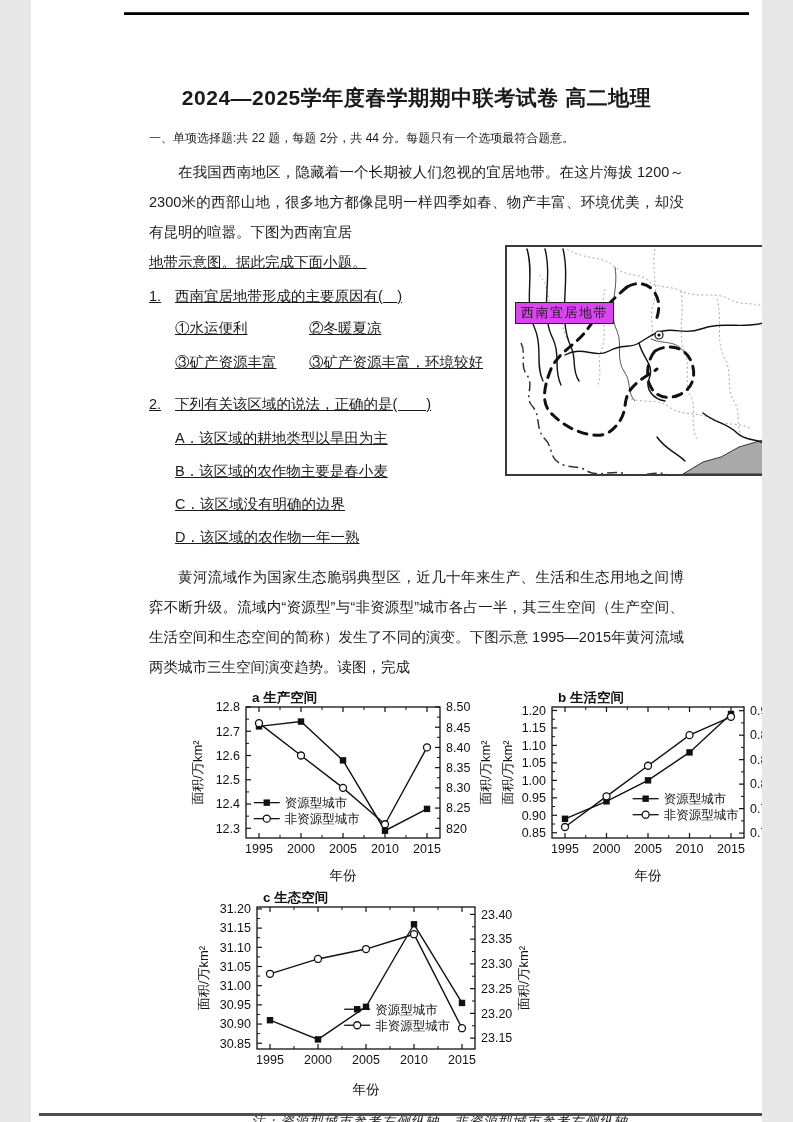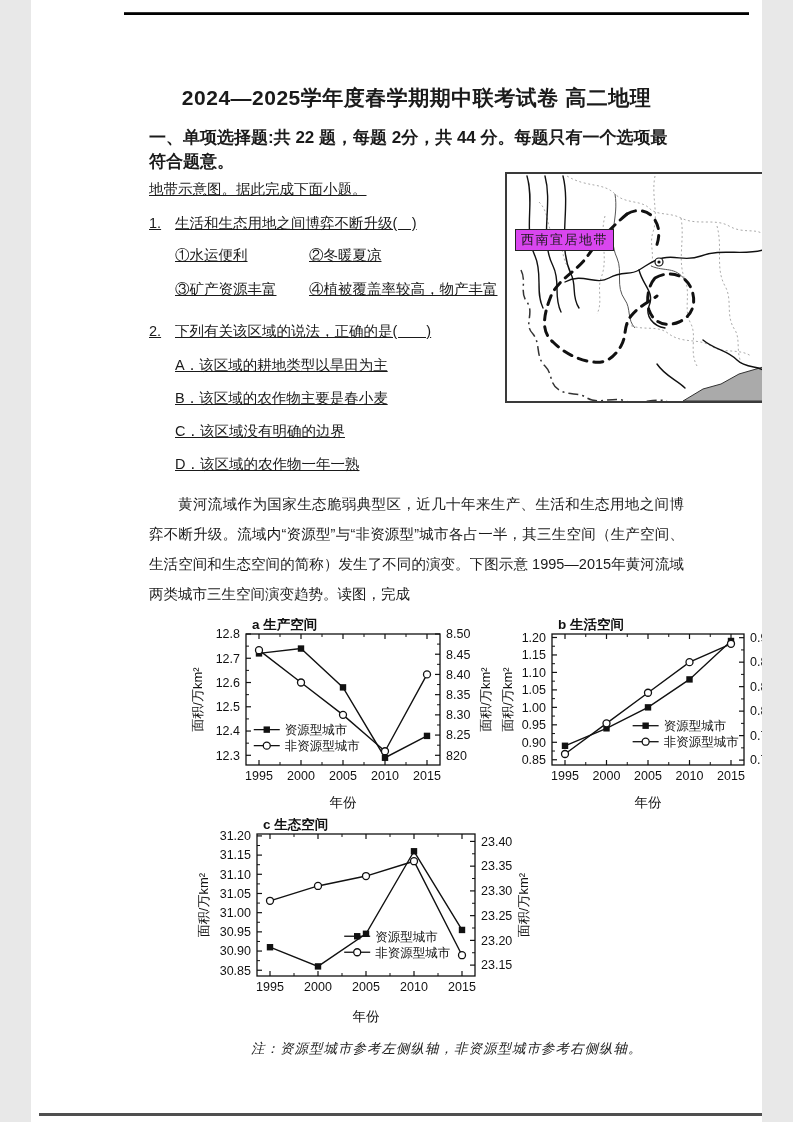--- a/index.html
+++ b/index.html
@@ -15,21 +15,21 @@
   }
   .bottom-rule {
     position:absolute; left:8px; top:1113px; width:785px; height:2.5px;
     background:#4f4f4f;
   }
   .content { position:relative; padding:84px 78px 0 90px; }
   .title {
     text-align:center; font-size:21px; font-weight:700; line-height:27px;
     letter-spacing:0.5px;
   }
-  .section-heading { margin-top:15px; font-size:17px; line-height:24px;font-weight:bold; }
+  .section-heading { margin-top:15px; font-size:12px; line-height:24px; }
   .para {
     margin-top:7px; font-size:14.5px; line-height:30px;
     text-indent:2em; text-align:justify;
   }
   .qa-row { display:flex; justify-content:space-between; margin-top:0; }
   .qa-left { width:356px; flex:none; font-size:14.5px;text-decoration:underline; }
   .intro-end { line-height:30px; }
   .question { margin-top:6px; }
   .q-header { display:flex; line-height:26px; }
   .q-num { width:26px; flex:none; }
@@ -68,35 +68,36 @@
 <body>
 
 <div class="page">
   <div class="top-rule"></div>
 
   <div class="content">
     <div class="title">2024—2025学年度春学期期中联考试卷 高二地理</div>
 
     <div class="section-heading">一、单项选择题:共 22 题，每题 2分，共 44 分。每题只有一个选项最符合题意。</div>
 
+    <p class="para">在我国西南地区，隐藏着一个长期被人们忽视的宜居地带。在这片海拔 1200～2300米的西部山地，很多地方都像昆明一样四季如春、物产丰富、环境优美，却没有昆明的喧嚣。下图为西南宜居</p>
 
     <div class="qa-row">
       <div class="qa-left">
         <div class="intro-end">地带示意图。据此完成下面小题。</div>
 
         <div class="question">
           <div class="q-header">
             <span class="q-num">1.</span>
-            <span class="q-text">生活和生态用地之间博弈不断升级(　)</span>
+            <span class="q-text">西南宜居地带形成的主要原因有(　)</span>
           </div>
           <div class="q-items">
             <span>①水运便利</span>
             <span>②冬暖夏凉</span>
             <span>③矿产资源丰富</span>
-            <span>④植被覆盖率较高，物产丰富</span>
+            <span>③矿产资源丰富，环境较好</span>
           </div>
         </div>
 
         <div class="question" style="margin-top:17px;">
           <div class="q-header">
             <span class="q-num">2.</span>
             <span class="q-text">下列有关该区域的说法，正确的是(　　)</span>
           </div>
           <div class="q-choices-list">
             <div class="choice">A．该区域的耕地类型以旱田为主</div>

